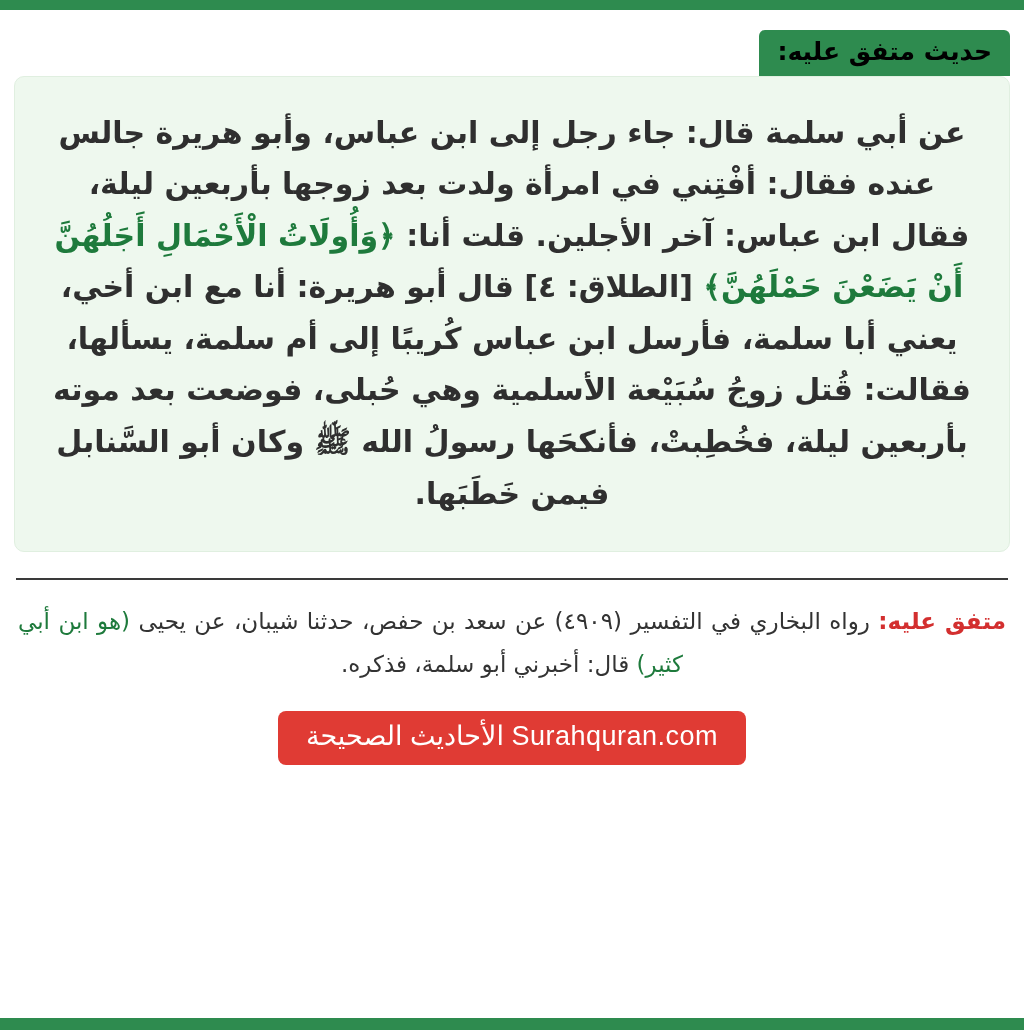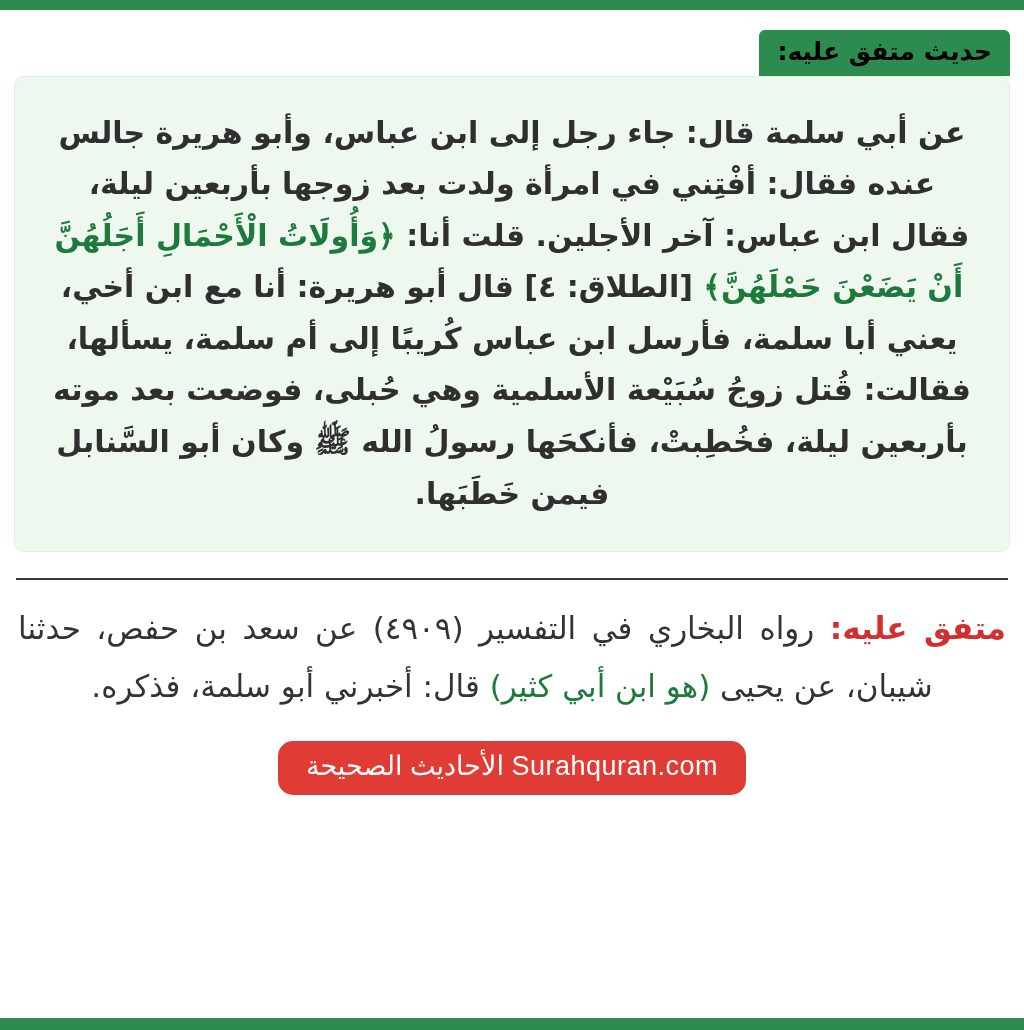--- a/index.html
+++ b/index.html
@@ -86,21 +86,21 @@
   
   .divider {
     border: none;
     border-top: 2px solid #3a3a3a;
     margin: 26px 2px 20px 2px;
     width: calc(100% - 4px);
   }
 
   
   .takhrij {
-    font-size: 31px;
+    font-size: 23px;
     line-height: 1.85;
     color: #333333;
     text-align: justify;
     text-align-last: center;
     padding: 0 4px;
   }
   .takhrij .label {
     color: #d32f2f;
     font-weight: bold;
   }
@@ -113,21 +113,21 @@
     display: flex;
     justify-content: center;
     margin-top: 26px;
     margin-bottom: 14px;
   }
   .site-button {
     background: #e03b34;
     color: #ffffff;
     font-size: 27px;
     padding: 10px 28px 13px 28px;
-    border-radius: 15px;
+    border-radius: 8px;
     border: none;
     line-height: 1.15;
     font-weight: normal;
     cursor: pointer;
     direction: rtl;
   }
   .site-button .latin {
     font-family: "Liberation Sans", sans-serif;
     letter-spacing: 0.5px;
   }

